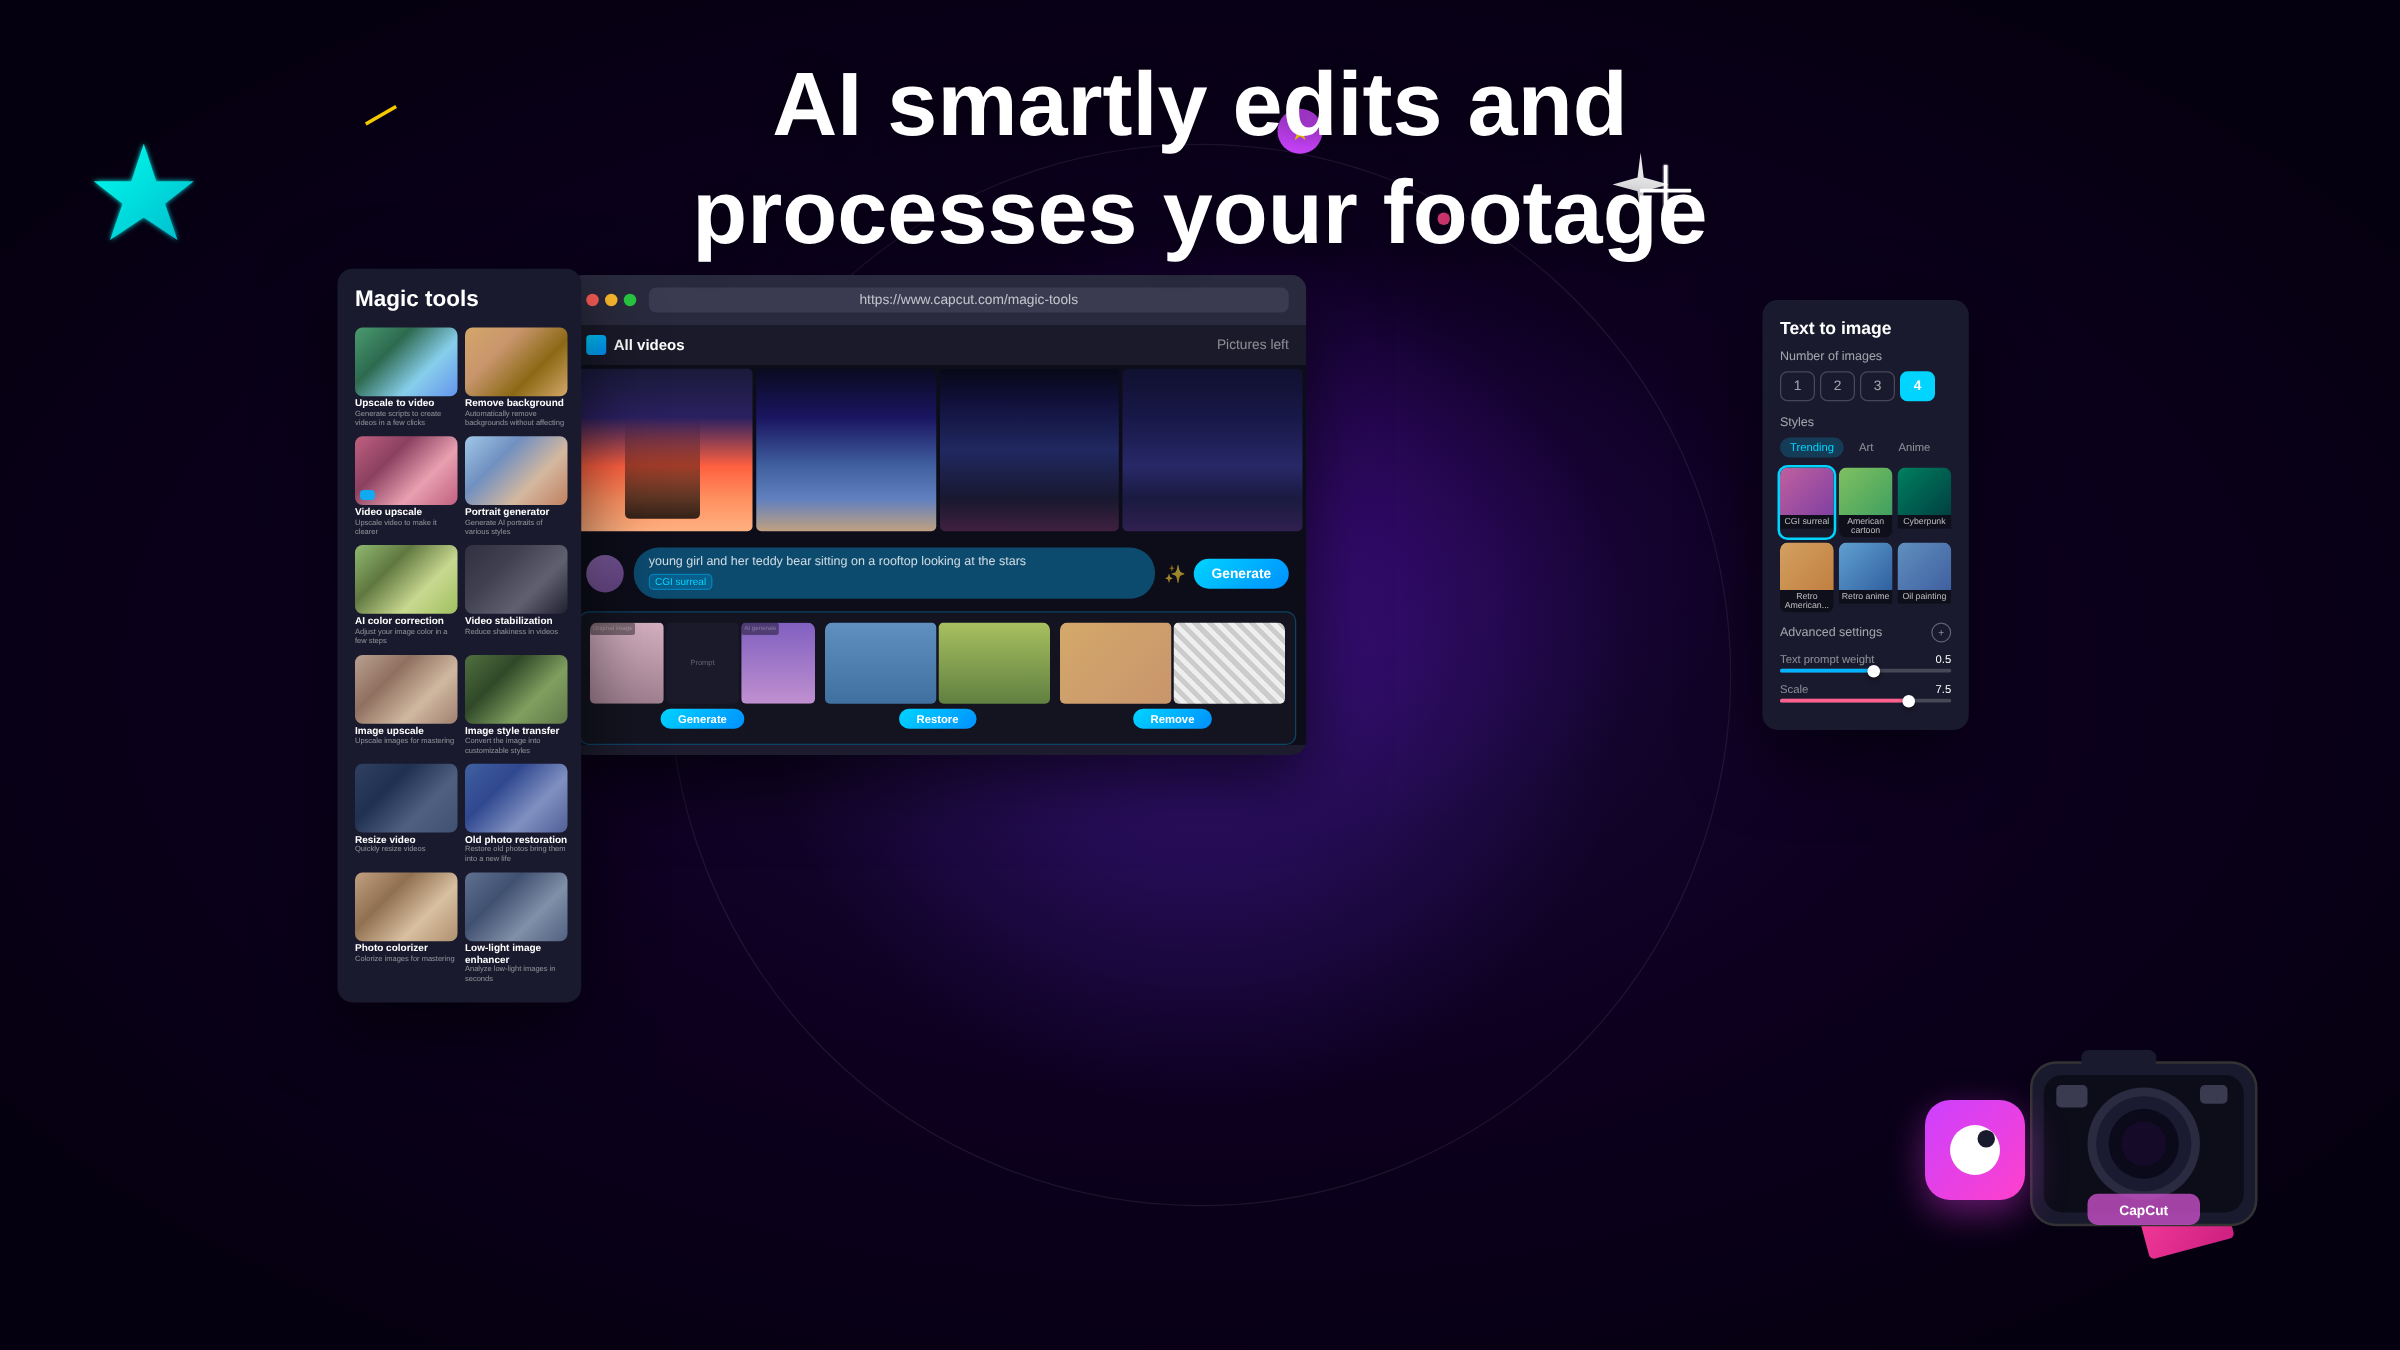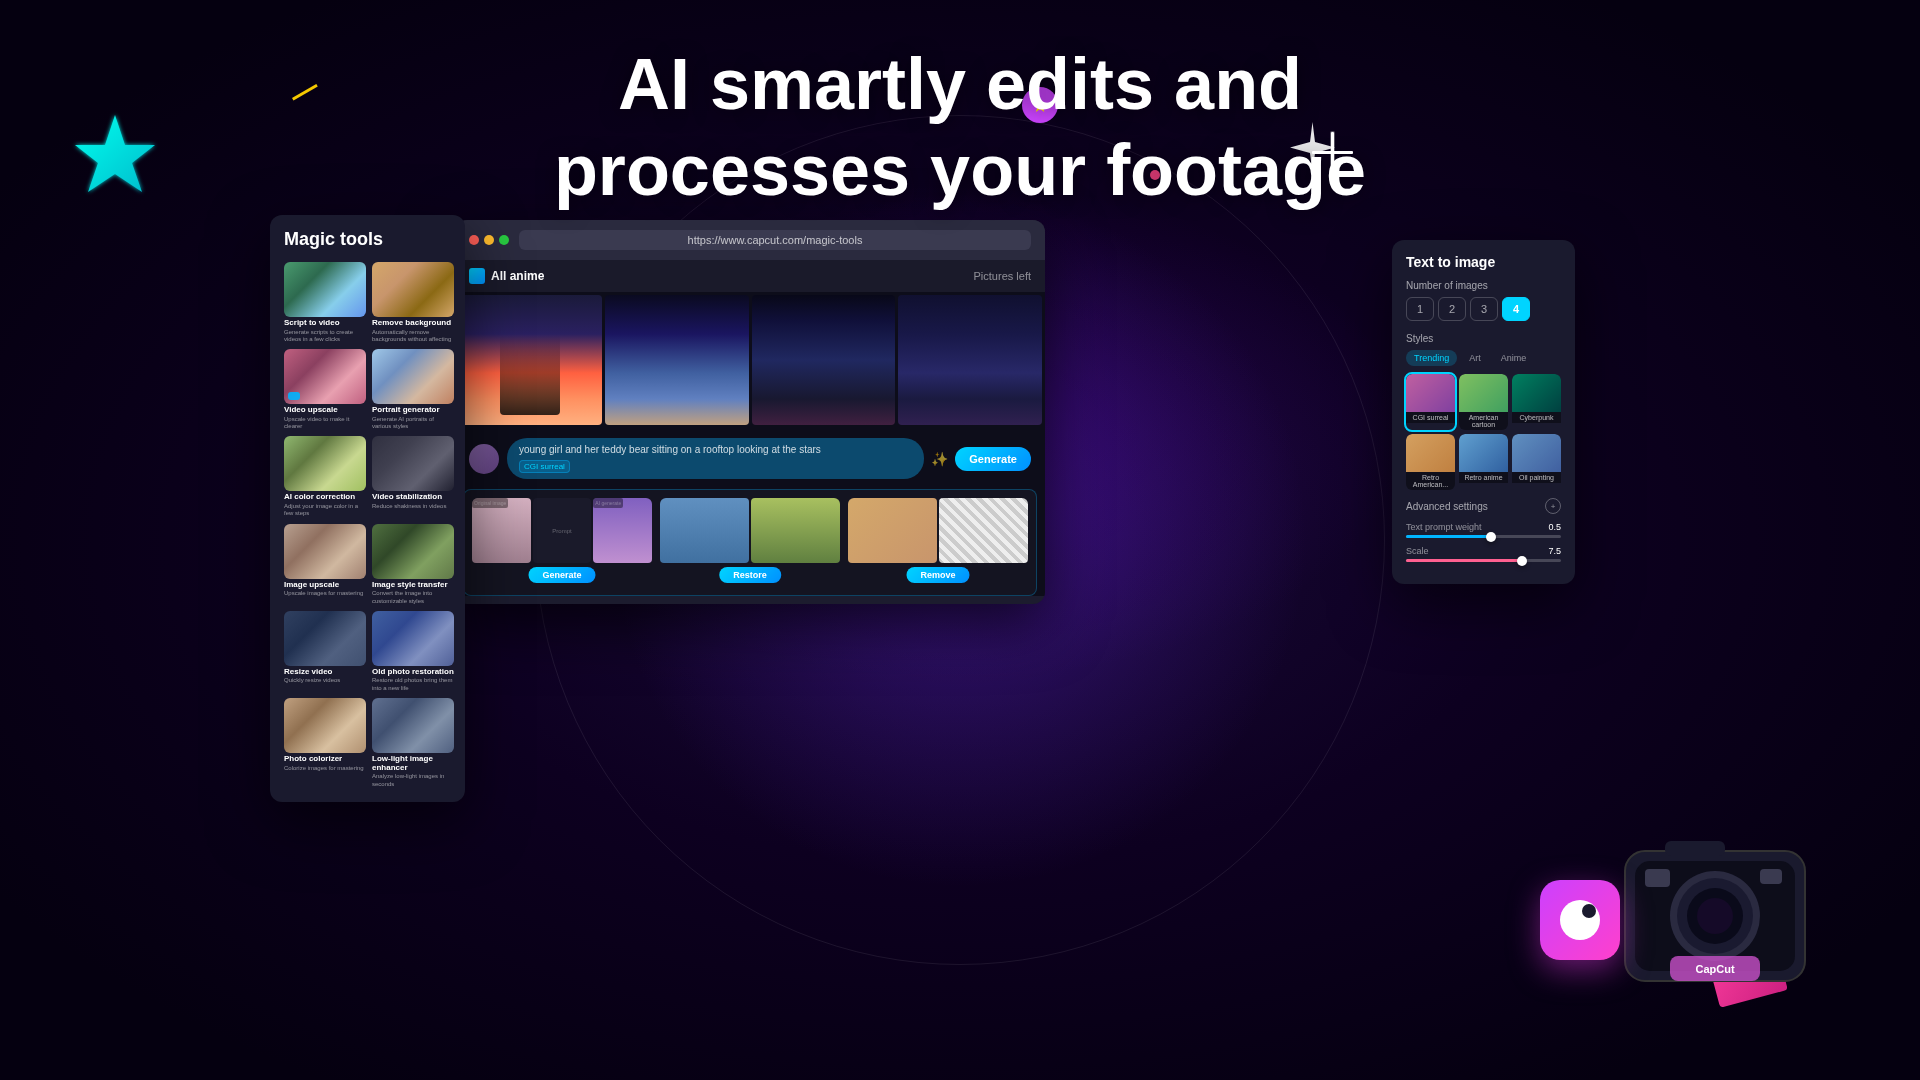--- a/index.html
+++ b/index.html
@@ -400,21 +400,21 @@
 
     .btn-generate { background: linear-gradient(135deg, #00d4ff, #0090ff); }
     .btn-restore { background: linear-gradient(135deg, #00d4ff, #0090ff); }
     .btn-remove { background: linear-gradient(135deg, #00d4ff, #0090ff); }
 
     
     .tti-panel {
       position: absolute;
       top: 240px;
       right: 345px;
-      width: 183px;
+      width: 165px;
       background: #1a1a2e;
       border-radius: 12px;
       padding: 14px;
       z-index: 8;
       box-shadow: 0 20px 60px rgba(0,0,0,0.6);
     }
 
     .tti-title {
       font-size: 14px;
       font-weight: 700;
@@ -704,21 +704,21 @@
     <h1>AI smartly edits and</h1>
     <h1>processes your footage</h1>
   </div>
 
   <div class="magic-tools-panel">
     <div class="magic-tools-title">Magic tools</div>
     <div class="tools-grid">
 
       <div class="tool-item">
         <div class="tool-thumb thumb-nature"></div>
-        <div class="tool-label">Script to video</div>
+        <div class="tool-label">Upscale to video</div>
         <div class="tool-desc">Generate scripts to create videos in a few clicks</div>
       </div>
 
       <div class="tool-item">
         <div class="tool-thumb thumb-dog"></div>
         <div class="tool-label">Remove background</div>
         <div class="tool-desc">Automatically remove backgrounds without affecting</div>
       </div>
 
       <div class="tool-item">
@@ -793,21 +793,21 @@
         <div class="browser-dot dot-yellow"></div>
         <div class="browser-dot dot-green"></div>
       </div>
       <div class="browser-url">https://www.capcut.com/magic-tools</div>
     </div>
 
     <div class="browser-content">
       <div class="browser-toolbar">
         <div class="all-tools-btn">
           <div class="tool-icon"></div>
-          <span>All anime</span>
+          <span>All videos</span>
         </div>
         <div class="pictures-count">
           <span></span> Pictures left
         </div>
       </div>
 
       <div class="image-grid">
         <div class="grid-img img-girl-stars">
           <div style="position:absolute;bottom:10px;left:50%;transform:translateX(-50%);width:60px;height:80px;background:linear-gradient(180deg,transparent,rgba(0,0,0,0.8));border-radius:4px;"></div>
         </div>

